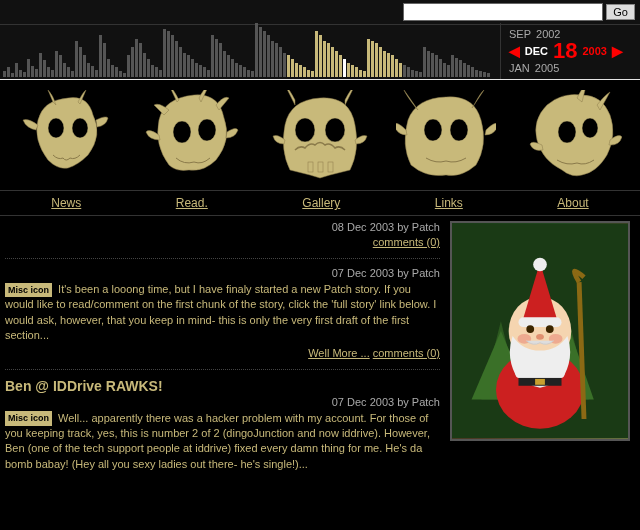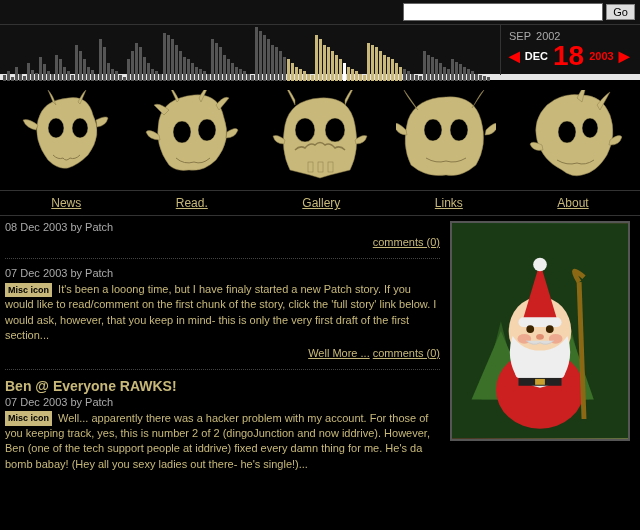--- a/index.html
+++ b/index.html
@@ -36,23 +36,23 @@
       padding: 1px 6px;
       font-size: 11px;
       cursor: pointer;
       margin-left: 3px;
     }
 
     
     #calendar-strip {
       background: #111;
       display: flex;
-      align-items: flex-start;
+      align-items: flex-end;
       height: 55px;
-      border-bottom: 6px solid #e5e5e5;
+      border-bottom: 1px solid #e5e5e5;
     }
     #cal-graph {
       flex: 1;
       position: relative;
       overflow: hidden;
     }
     .cal-graph-inner {
       display: flex;
       align-items: flex-end;
       height: 100%;
@@ -78,21 +78,21 @@
       min-width: 140px;
     }
     .cal-month-row {
       display: flex;
       align-items: center;
       gap: 5px;
       font-size: 11px;
       color: #aaa;
     }
     .cal-month-row.current .month-label { color: #fff; font-weight: bold; }
-    .cal-month-row.current .month-num { color: #f00; font-size: 28px; font-weight: bold; line-height: 1; }
+    .cal-month-row.current .month-num { color: #f00; font-size: 22px; font-weight: bold; line-height: 1; }
     .cal-month-row.current .month-year { color: #f00; font-weight: bold; }
     .cal-arrow {
       color: #f00;
       font-weight: bold;
       font-size: 14px;
       cursor: pointer;
     }
 
     
     #dragon-header {
@@ -161,21 +161,21 @@
       margin-bottom: 2px;
     }
     .christmas-title {
       color: #f00;
       font-size: 15px;
       font-weight: bold;
     }
     .article-meta {
       color: #aaa;
       font-size: 11px;
-      text-align: left;
+      text-align: right;
       margin-bottom: 3px;
     }
     .article-body {
       color: #c8b97a;
       font-size: 11px;
       line-height: 1.4;
     }
     .misc-icon {
       display: inline-block;
       background: #c8b97a;
@@ -355,20 +355,24 @@
       <span class="month-label">SEP</span>
       <span class="month-year">2002</span>
     </div>
     <div class="cal-month-row current">
       <span class="cal-arrow">◀</span>
       <span class="month-label">DEC</span>
       <span class="month-num">18</span>
       <span class="month-year">2003</span>
       <span class="cal-arrow">▶</span>
     </div>
+    <div class="cal-month-row">
+      <span class="month-label">JAN</span>
+      <span class="month-year">2005</span>
+    </div>
   </div>
 </div>
 
 <div id="dragon-header">
 
   <div class="dragon-skull">
     <svg class="skull-svg" viewBox="0 0 100 90" xmlns="http://www.w3.org/2000/svg">
       <g fill="#c8b97a" stroke="#8a7a4a" stroke-width="0.5">
         <path d="M30,70 Q15,50 20,30 Q25,10 50,8 Q70,5 75,25 Q85,45 70,65 Q60,75 50,78 Q40,80 30,70Z"></path>
         <path d="M38,15 Q35,5 30,0 L35,12Z"></path>
@@ -476,21 +480,21 @@
       </div>
       <div class="read-more-line">
         <a>Well More ...</a>
         <a>comments (0)</a>
       </div>
     </div>
 
     <hr class="separator">
 
     <div class="article">
-      <div class="article-title">Ben @ Everyone RAWKS!</div>
+      <div class="article-title">Ben @ IDDrive RAWKS!</div>
       <div class="article-meta">07 Dec 2003 by Patch</div>
       <div class="article-body">
         <span class="misc-icon">Misc icon</span>
         Well... apparently there was a hacker problem with my account. For those of you keeping track, yes, this is number 2 of 2 (dingoJunction and now iddrive). However, Ben (one of the tech support people at iddrive) fixed every damn thing for me. He's da bomb babay! (Hey all you sexy ladies out there- he's single!)...
       </div>
 
     </div>
 
   </div>
 

